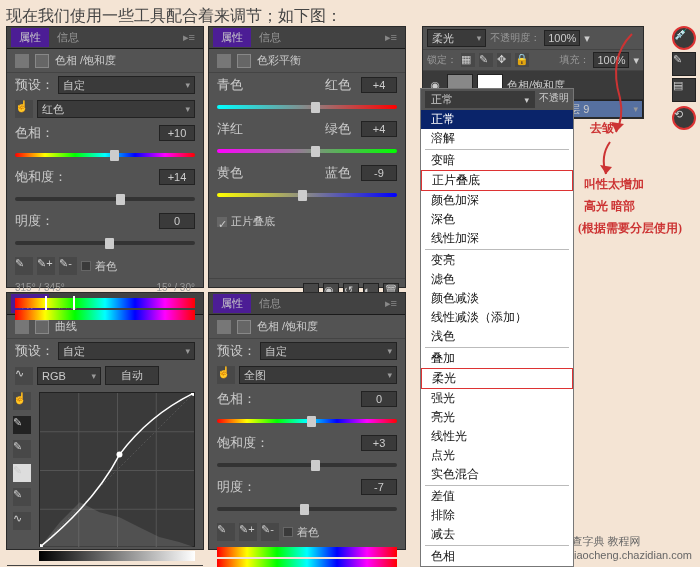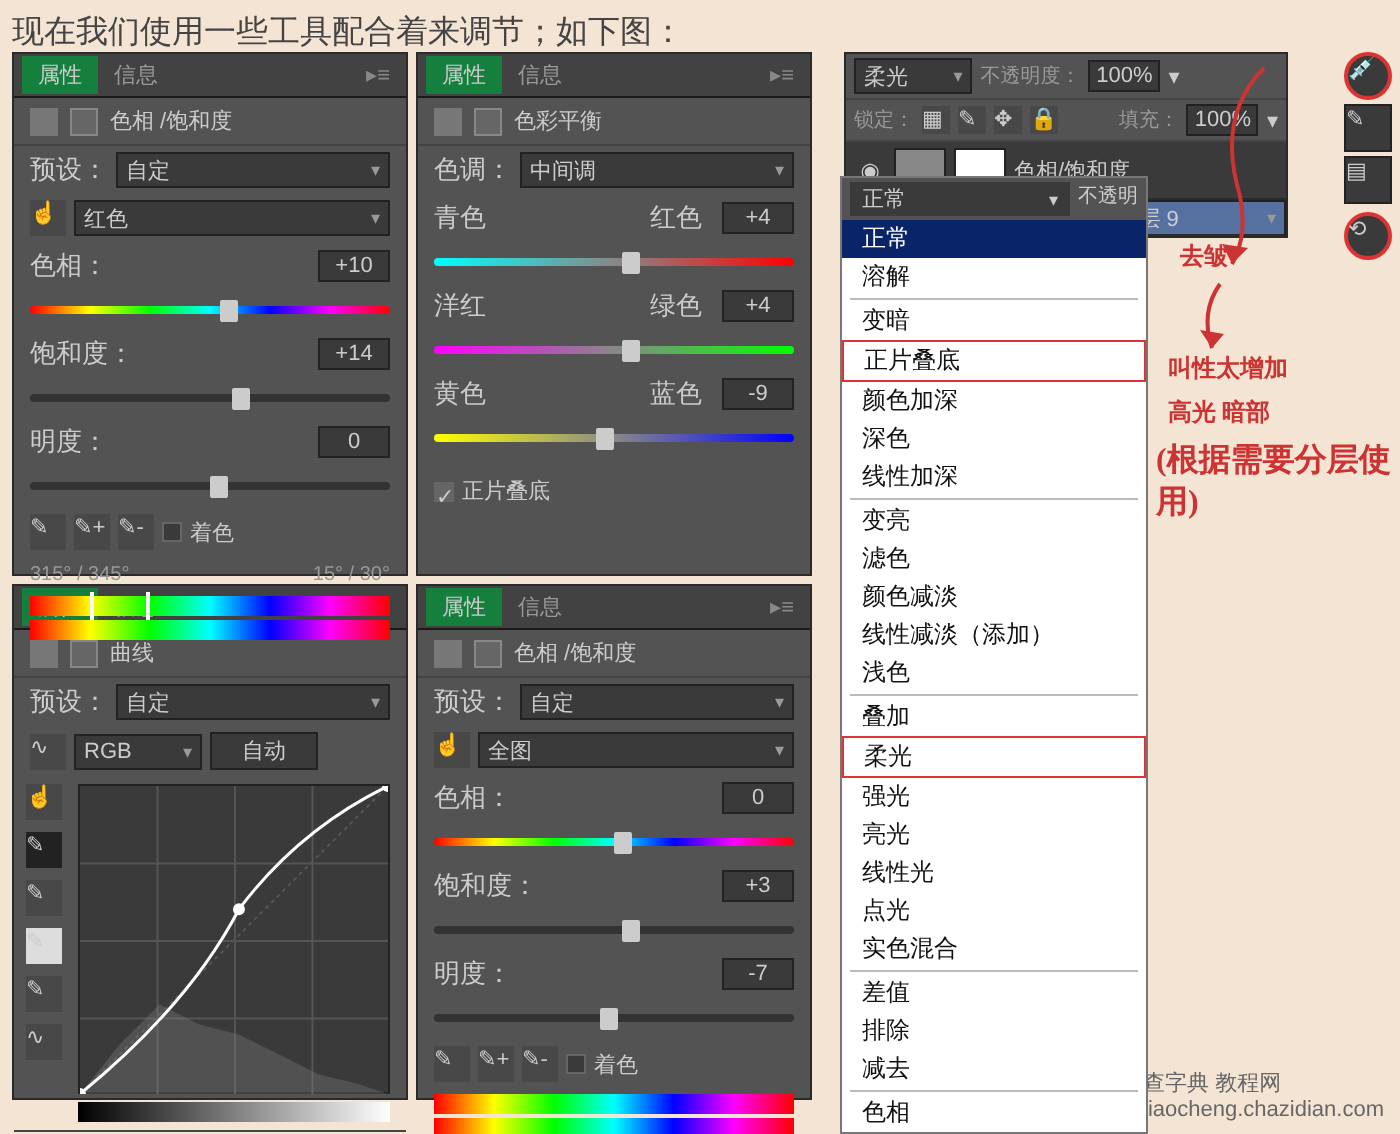--- a/index.html
+++ b/index.html
@@ -2,21 +2,21 @@
 <html><head>
 <meta charset="utf-8">
 <style>
 *{box-sizing:border-box;margin:0;padding:0;font-family:'Microsoft YaHei',SimSun,sans-serif}
 body{background:#f4e4d4;width:700px;height:567px;position:relative;font-size:11px;color:#ccc}
 .intro{position:absolute;top:6px;left:6px;color:#444;font-size:16px}
 .panels{position:absolute;top:26px;left:6px;display:grid;grid-template-columns:198px 198px;gap:4px}
 .panel{background:#535353;border:1px solid #2a2a2a;width:198px}
 .tabs{display:flex;background:#424242;border-bottom:1px solid #1a1a1a;height:22px;align-items:center;padding:0 4px}
 .tab{padding:2px 8px;color:#999;font-size:11px}
-.tab.act{background:#15803d;color:#ccc}
+.tab.act{background:#4c1d95;color:#ccc}
 .tabclose{margin-left:auto;color:#888;padding:0 4px}
 .header{display:flex;align-items:center;padding:4px 8px;gap:6px;border-bottom:1px solid #444}
 .hicon{width:14px;height:14px;background:#777;display:inline-block}
 .hicon.fill{background:#666;border:1px solid #888}
 .row{display:flex;align-items:center;padding:3px 8px;gap:4px}
 .lbl{color:#ccc;font-size:13px;min-width:32px}
 .sel{flex:1;background:#3a3a3a;border:1px solid #222;color:#ccc;padding:1px 4px;font-size:11px;height:18px;display:flex;align-items:center;justify-content:space-between}
 .sel::after{content:'▾';font-size:9px;color:#999}
 .numbox{width:36px;background:#3a3a3a;border:1px solid #222;color:#ccc;text-align:center;font-size:11px;padding:1px}
 .slider{flex:1;height:14px;position:relative}
@@ -160,24 +160,20 @@
     <span class="tab act">属性</span>
     <span class="tab">信息</span>
     <span class="tabclose">▸≡</span>
   </div>
   <div class="header">
     <span class="hicon"></span>
     <span class="hicon fill"></span>
     <span>色彩平衡</span>
   </div>
   <div class="row">
-    <span class="lbl">色调：</span>
-    <span class="sel">中间调</span>
-  </div>
-  <div class="row">
     <span class="lbl">青色</span>
     <div style="flex:1"></div>
     <span class="lbl">红色</span>
     <span class="numbox">+4</span>
   </div>
   <div class="row">
         <div class="slider">
           <div class="strack cyan-red"></div>
           <div class="sthumb" style="left:52%"></div>
         </div>
@@ -428,18 +424,18 @@
     <path d="M30,6 Q6,30 18,70 Q22,90 14,104"></path>
     <polygon points="14,104 9,94 22,96"></polygon>
   </svg>
 <div class="hand" style="top:120px;left:590px">去皱</div>
 <svg class="arrow" style="top:140px;left:590px;width:40px;height:40px">
     <path d="M20,2 Q10,16 16,34"></path>
     <polygon points="16,34 10,25 22,27"></polygon>
   </svg>
 <div class="hand" style="top:176px;left:584px">叫性太增加</div>
 <div class="hand" style="top:198px;left:584px">高光 暗部</div>
-<div class="hand" style="top:220px;left:578px;font-size:16px">(根据需要分层使用)</div>
+<div class="hand" style="top:220px;left:578px;font-size:12px">(根据需要分层使用)</div>
 
 <div class="watermark">
   <div>查字典  教程网</div>
     <div>jiaocheng.chazidian.com</div>
 </div>
 
 </body></html>

